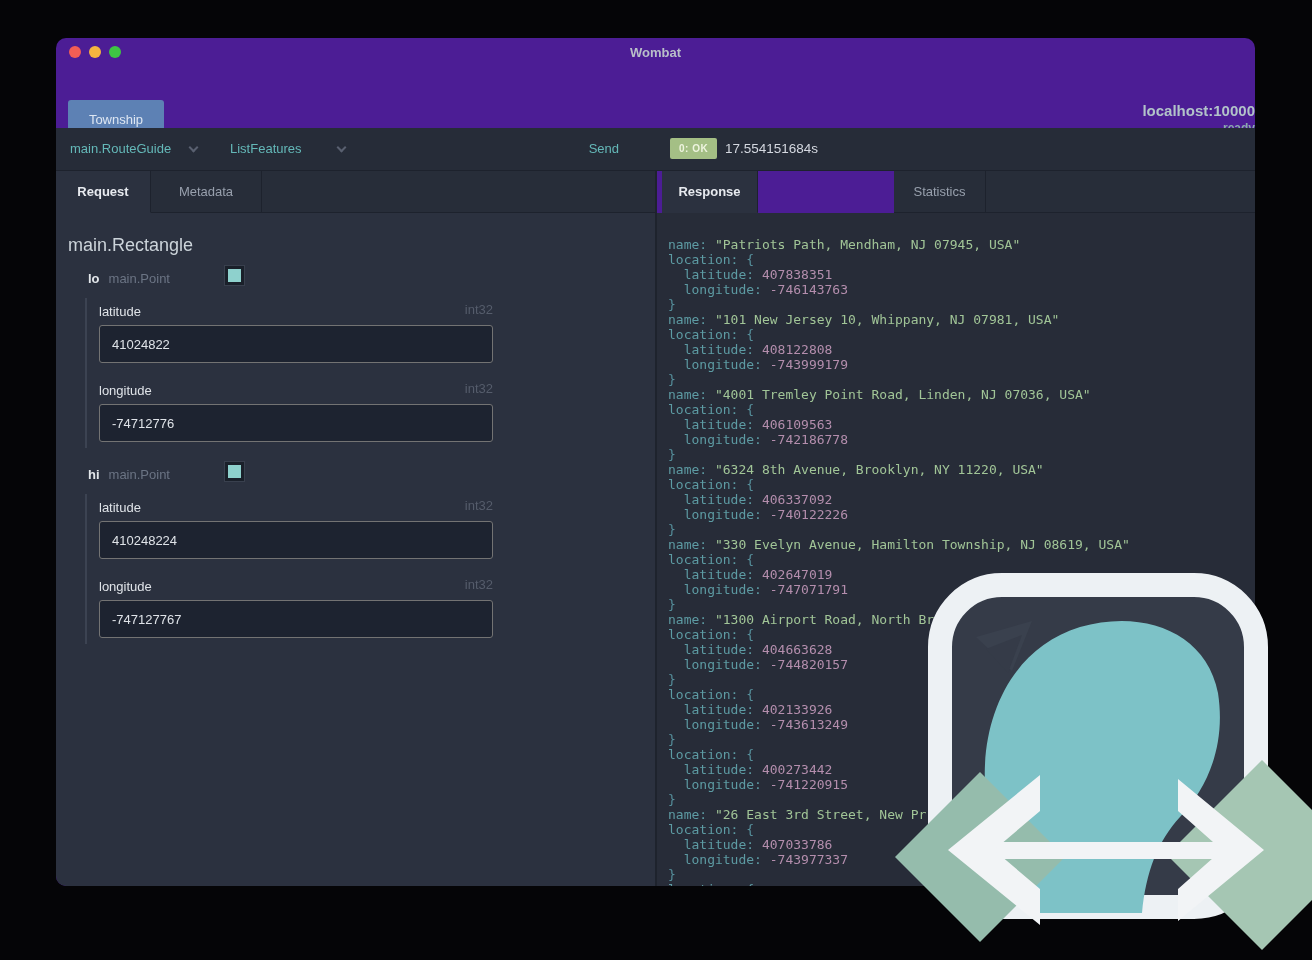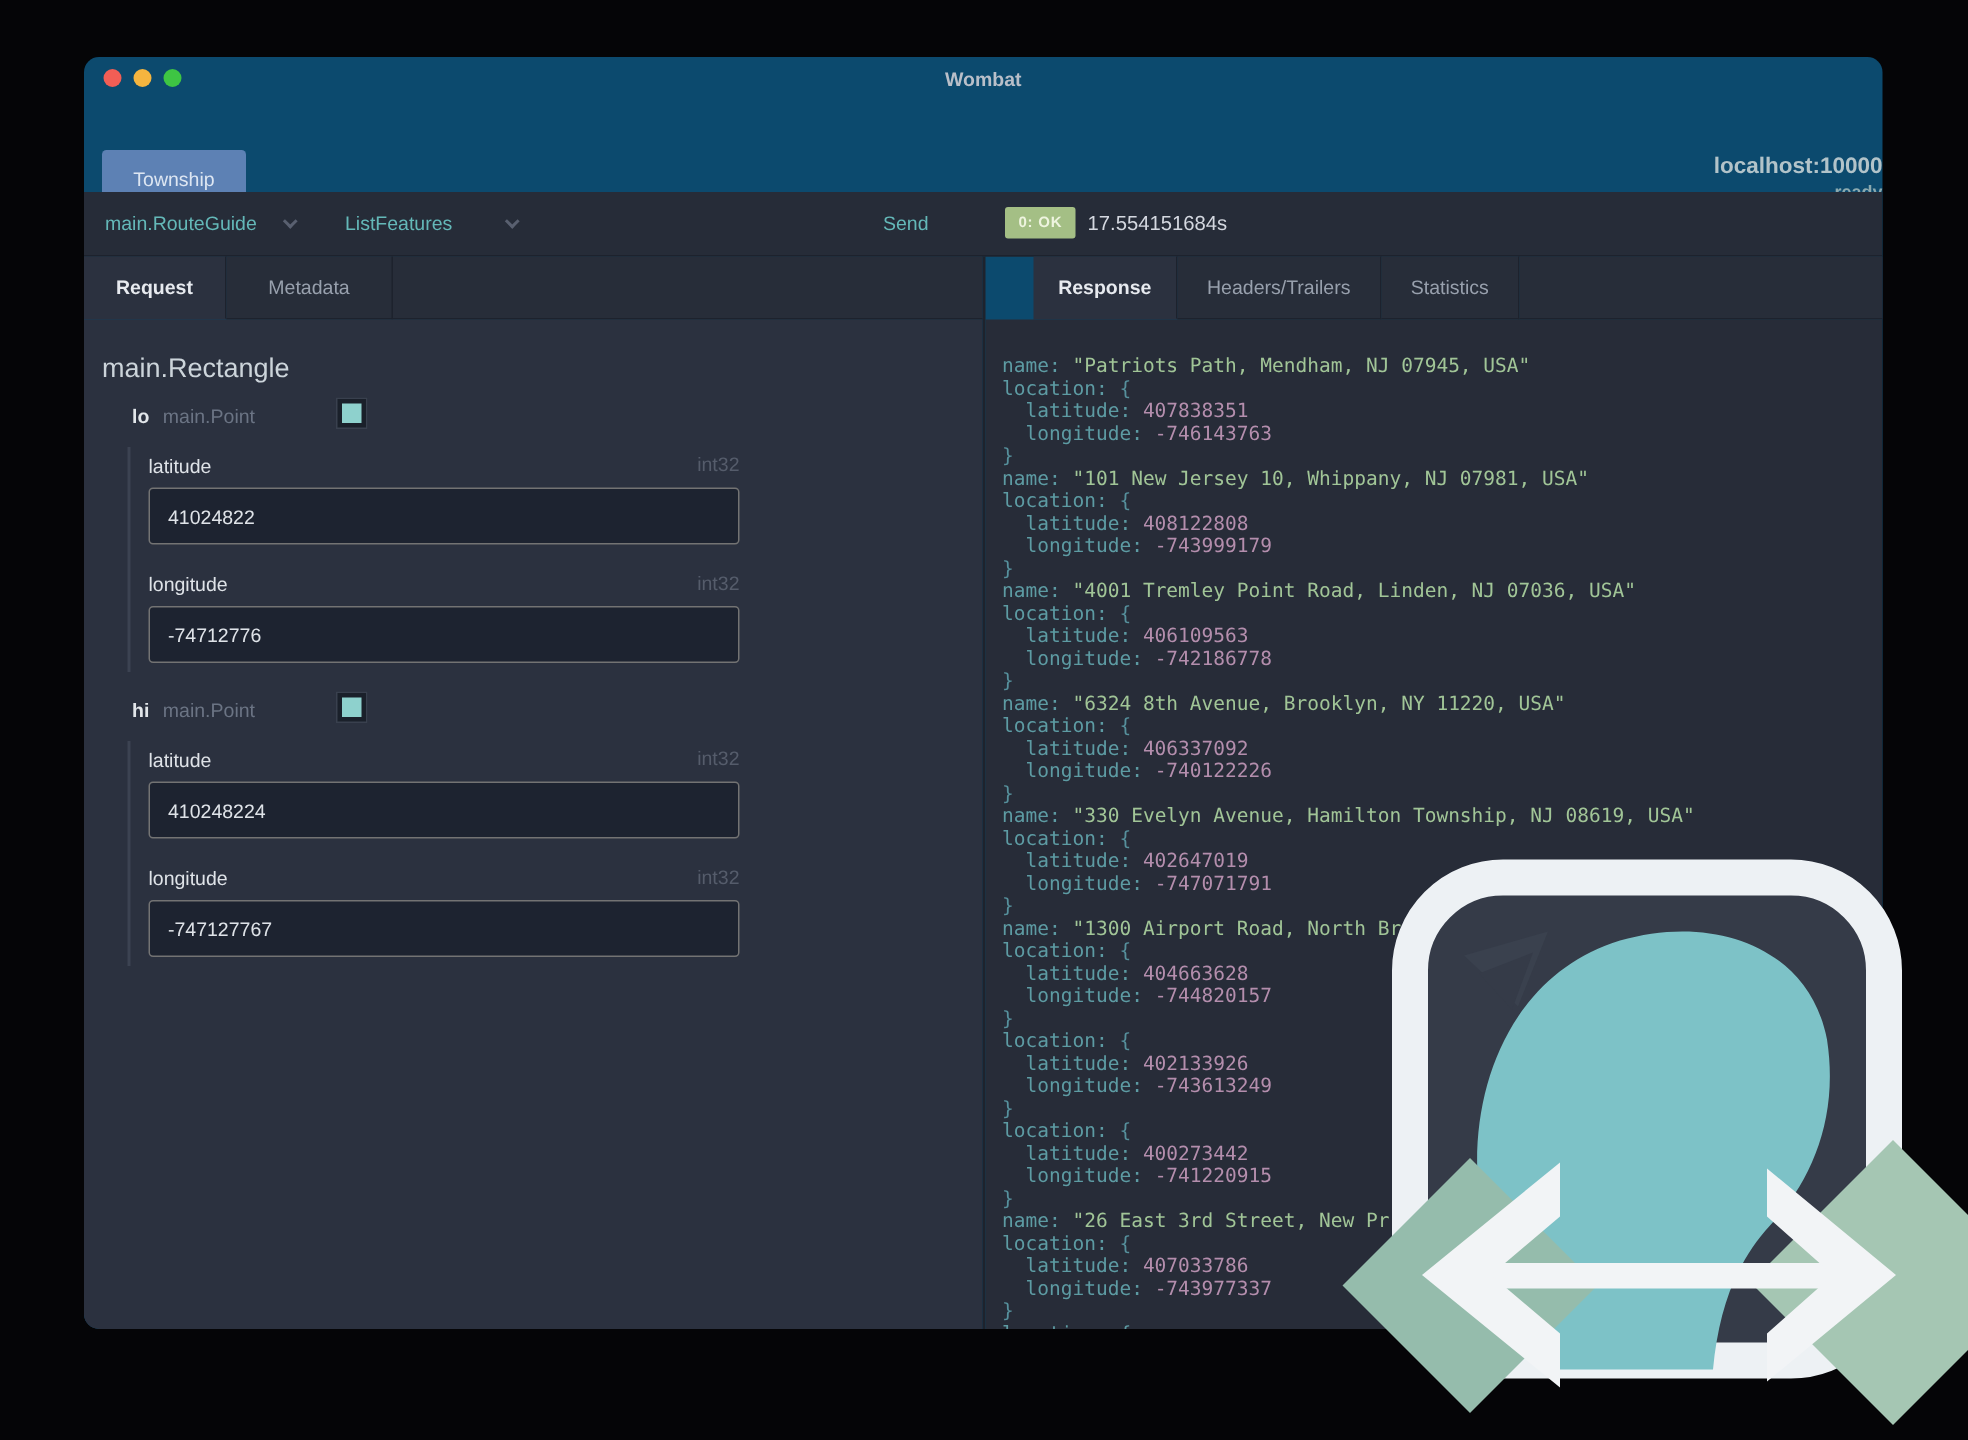--- a/index.html
+++ b/index.html
@@ -5,21 +5,21 @@
   * { margin:0; padding:0; box-sizing:border-box; }
   html,body { width:1312px; height:960px; }
   body {
     position:relative; overflow:hidden;
     background:#050507;
     font-family:"Liberation Sans", sans-serif;
     -webkit-font-smoothing:antialiased;
   }
   .window {
     position:absolute; left:56px; top:38px; width:1199px; height:848px;
-    background:#0c4a6e; border-radius:10px; overflow:hidden;
+    background:#4c1d95; border-radius:10px; overflow:hidden;
   }
   
   .titlebar { position:absolute; left:0; top:0; width:100%; height:28px; }
   .lights { position:absolute; left:13px; top:8px; display:flex; gap:8px; }
   .light { width:12px; height:12px; border-radius:50%; }
   .win-title {
     position:absolute; left:0; top:7px; width:100%; text-align:center;
     font-size:13px; font-weight:700; color:#b9bfc9;
   }
   
@@ -51,21 +51,21 @@
   }
   .status-badge {
     position:absolute; left:13px; top:10px; background:#a4bf85; color:#eef4df;
     font-size:10px; font-weight:700; letter-spacing:.5px;
     padding:5px 9px; border-radius:2px;
   }
   .duration { position:absolute; left:68px; top:13px; font-size:13.5px; color:#d4d8e0; }
   
   .tabs { position:absolute; top:133px; height:42px; }
   .tabs.left { left:0; width:599px; }
-  .tabs.right { left:633px; width:598px;text-align:center; }
+  .tabs.right { left:606px; width:598px;text-align:center; }
   .tab {
     position:absolute; top:0; height:42px; display:flex; align-items:center; justify-content:center;
     font-size:13px; color:#98a0ad; background:#272d39;
     border-bottom:1px solid #1d222d; border-right:1px solid #1d222d; cursor:default;
   }
   .tab.active {
     color:#e7eaef; font-weight:700; background:#2b313f; border-bottom:1px solid transparent;
   }
   .tab-fill { position:absolute; top:0; height:42px; background:#272d39; border-bottom:1px solid #1d222d; }
   
@@ -143,21 +143,20 @@
   </div>
 
   <div class="tabs left">
     <div class="tab active" style="left:0; width:95px">Request</div>
     <div class="tab" style="left:95px; width:111px">Metadata</div>
     <div class="tab-fill" style="left:206px; width:393px"></div>
   </div>
 
   <div class="tabs right">
     <div class="tab active" style="left:0; width:96px">Response</div>
-    <div class="tab" style="left:96px; width:136px">Headers/Trailers</div>
     <div class="tab" style="left:232px; width:92px">Statistics</div>
     <div class="tab-fill" style="left:324px; width:274px"></div>
   </div>
 
   <div class="content-left">
     <div class="msg-type">main.Rectangle</div>
 
     <div class="group-head" style="top:56px">
       <span class="group-field">lo</span><span class="group-type">main.Point</span>
       <span class="checkbox">

